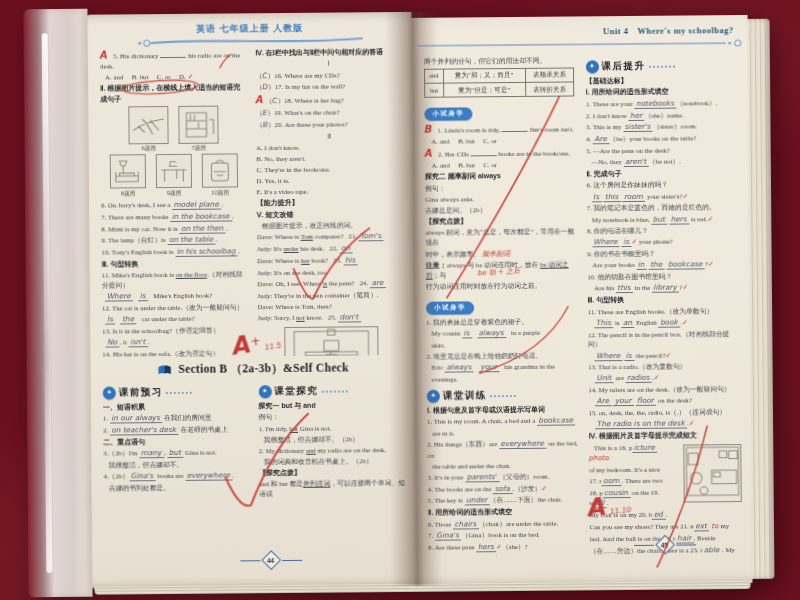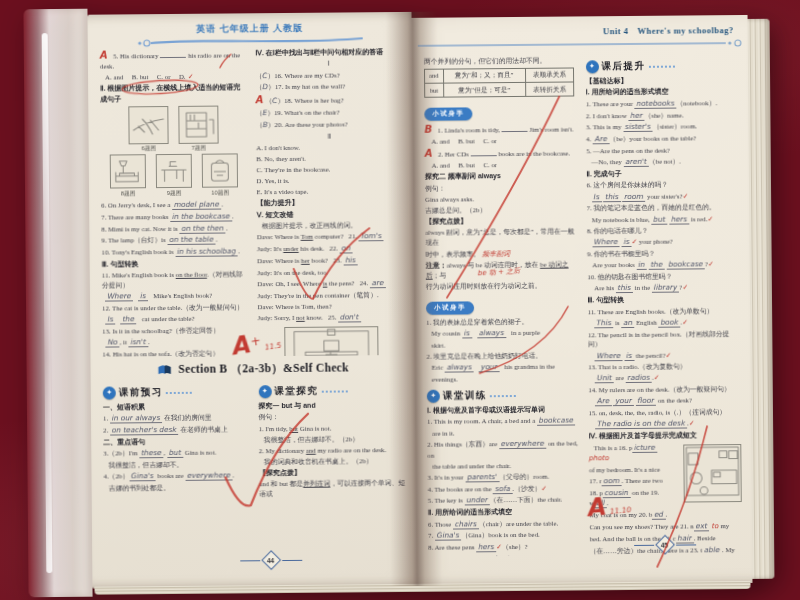--- a/index.html
+++ b/index.html
@@ -225,21 +225,21 @@
           <div class="badge">
             <span class="badge-ic">✦</span>
             <span class="badge-tx">课前预习</span>
             <span class="badge-dots"></span>
           </div>
           <div>
               <div class="ln"><span class="sg-b">一、短语积累</span></div>
               <div class="ln"><span class="sg-p">1. </span><span class="sg-a">in our always</span><span class="sg-p"> 在我们的房间里</span></div>
               <div class="ln"><span class="sg-p">2. </span><span class="sg-a">on teacher's desk</span><span class="sg-p"> 在老师的书桌上</span></div>
               <div class="ln"><span class="sg-b">二、重点语句</span></div>
-              <div class="ln"><span class="sg-p">3.（2b）I'm </span><span class="sg-a">these</span><span class="sg-p">, </span><span class="sg-a">but</span><span class="sg-p"> Gina is not.</span></div>
+              <div class="ln"><span class="sg-p">3.（2b）I'm </span><span class="sg-a">many</span><span class="sg-p">, </span><span class="sg-a">but</span><span class="sg-p"> Gina is not.</span></div>
               <div class="ln"><span class="sg-p">   我很整洁，但吉娜却不。</span></div>
               <div class="ln"><span class="sg-p">4.（2b）</span><span class="sg-a">Gina's</span><span class="sg-p"> books are </span><span class="sg-a">everywhere</span><span class="sg-p">.</span></div>
               <div class="ln"><span class="sg-p">   吉娜的书到处都是。</span></div>
             </div>
         </div>
         <div class="col">
           <div class="badge">
             <span class="badge-ic">✦</span>
             <span class="badge-tx">课堂探究</span>
             <span class="badge-dots"></span>

